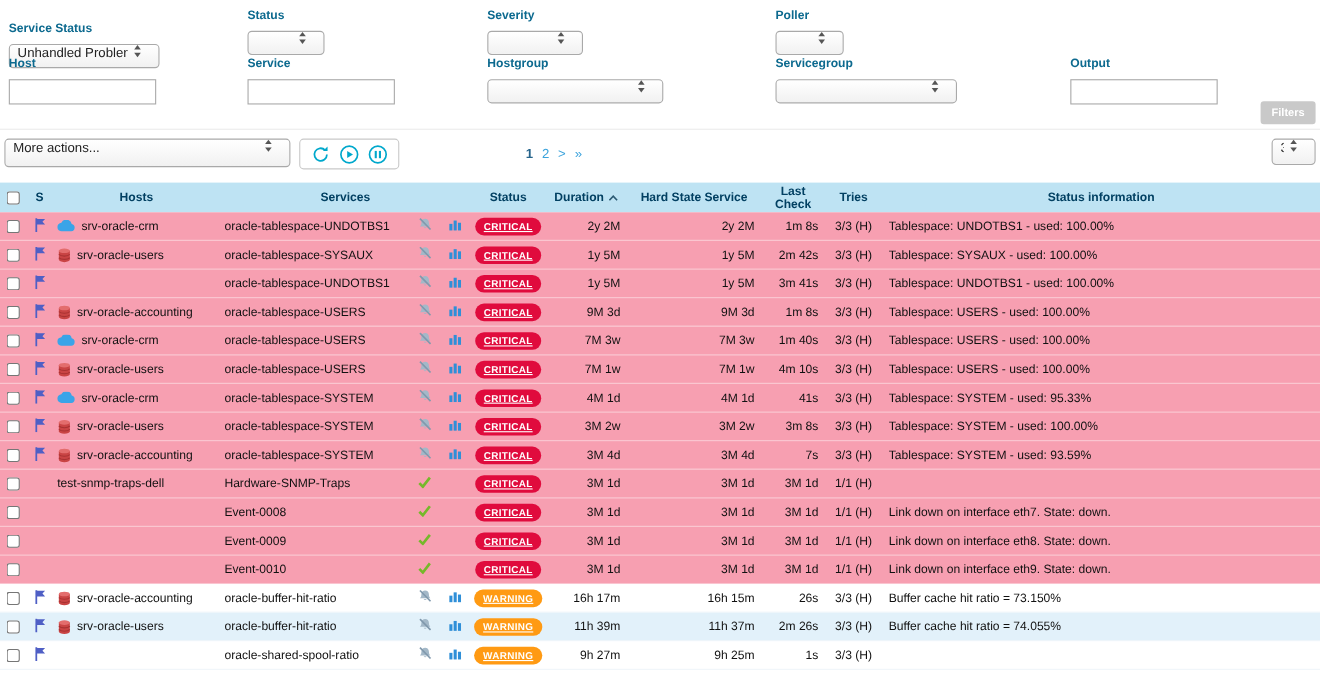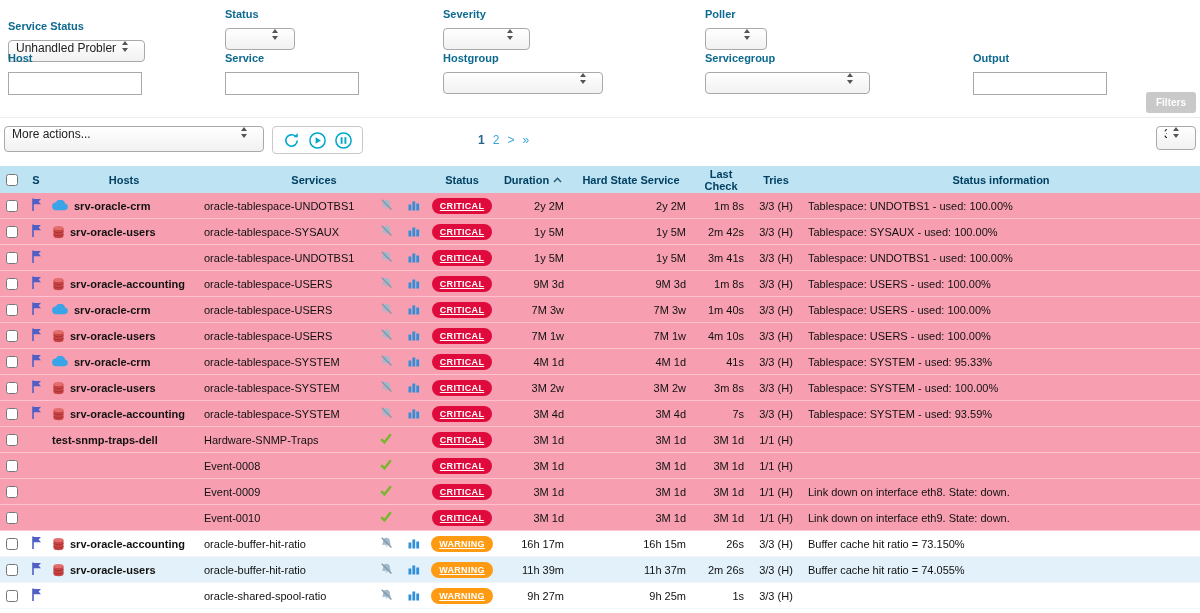--- a/index.html
+++ b/index.html
@@ -58,21 +58,21 @@
     display:grid;
     grid-template-columns:24px 24px 152px 172px 28px 28px 68px 74px 122px 58px 52px 398px;
     align-items:center; height:26px; font-size:11px; color:#111;
   }
   .critical { background:var(--critical-row,#f79fb1); border-bottom:1px solid rgba(255,255,255,0.4); }
   .warn-a { background:#ffffff; border-bottom:1px solid #f0f6fa; }
   .warn-b { background:var(--warning-row-alt,#e2f1fa); border-bottom:1px solid #f0f6fa; }
 
   .cell-c { text-align:center; }
   .cell-r { text-align:right; padding-right:6px; white-space:nowrap; }
-  .cell-host { display:flex; align-items:center; gap:5px; padding-left:4px; white-space:nowrap; overflow:hidden;font-weight:bold; }
+  .cell-host { display:flex; align-items:center; gap:5px; padding-left:4px; white-space:nowrap; overflow:hidden; }
   .cell-service { padding-left:4px; white-space:nowrap; overflow:hidden; }
   .cell-info { padding-left:6px; text-align:left; white-space:nowrap; overflow:hidden; }
   .checkcell { display:flex; justify-content:center; align-items:center; }
   input[type=checkbox] { width:12px; height:12px; margin:0; }
 
   .badge {
     display:inline-block; min-width:54px; padding:3px 8px; border-radius:10px;
     color:#fff; font-size:9px; font-weight:bold; text-align:center; letter-spacing:.3px;text-decoration:underline;
   }
   .badge.CRITICAL { background:var(--critical-badge,#e00b3d); }
@@ -763,20 +763,21 @@
     <span class="cell-c">
       
     </span>
     <span class="cell-c">
       <span class="badge CRITICAL">CRITICAL</span>
     </span>
     <span class="cell-r">3M 1d</span>
     <span class="cell-r">3M 1d</span>
     <span class="cell-r">3M 1d</span>
     <span class="cell-c">1/1 (H)</span>
+    <span class="cell-info">Link down on interface eth7. State: down.</span>
   </div>
     <div class="trow critical">
     <span class="checkcell">
       <input type="checkbox" style="">
     </span>
     <span class="cell-c">
       <span class="flagwrap" style="visibility: hidden;">
         <svg width="11" height="13" viewBox="0 0 11 13">
           <path d="M2 0.5 V13" stroke="var(--flag-blue,#4f5fc5)" stroke-width="1.6"></path>
           <path d="M2 1 h8 l-2.4 2.6 L10 6.2 H2 Z" fill="var(--flag-blue,#4f5fc5)"></path>

